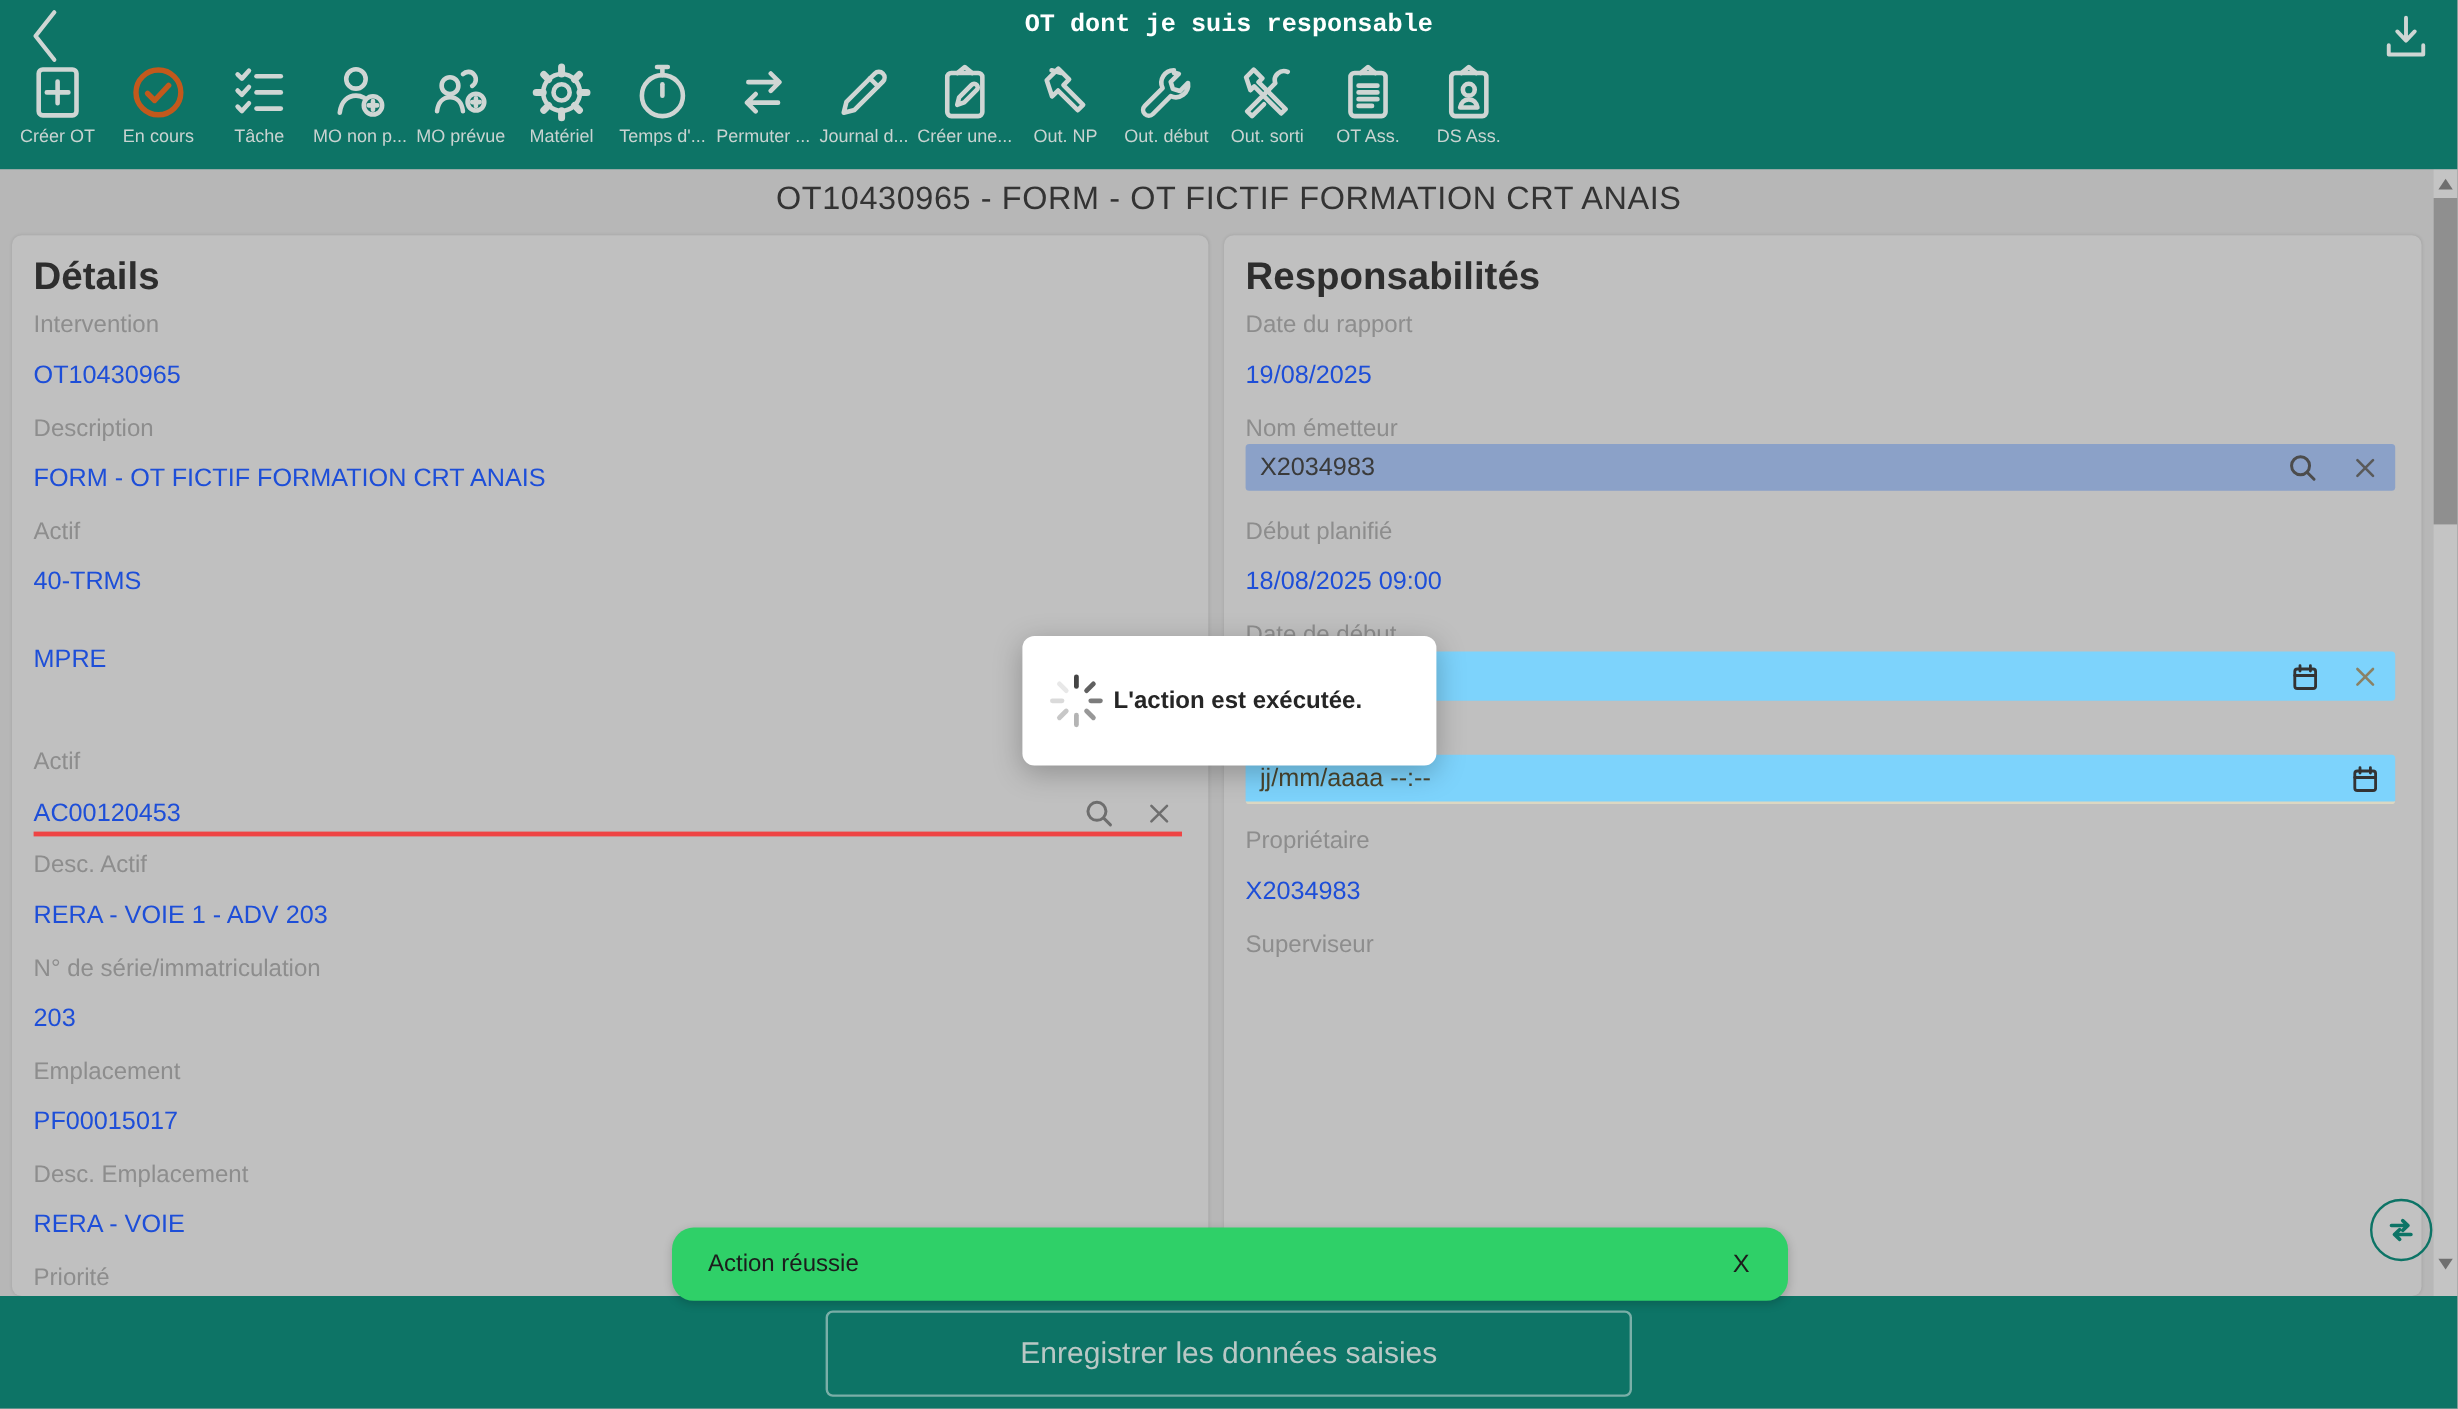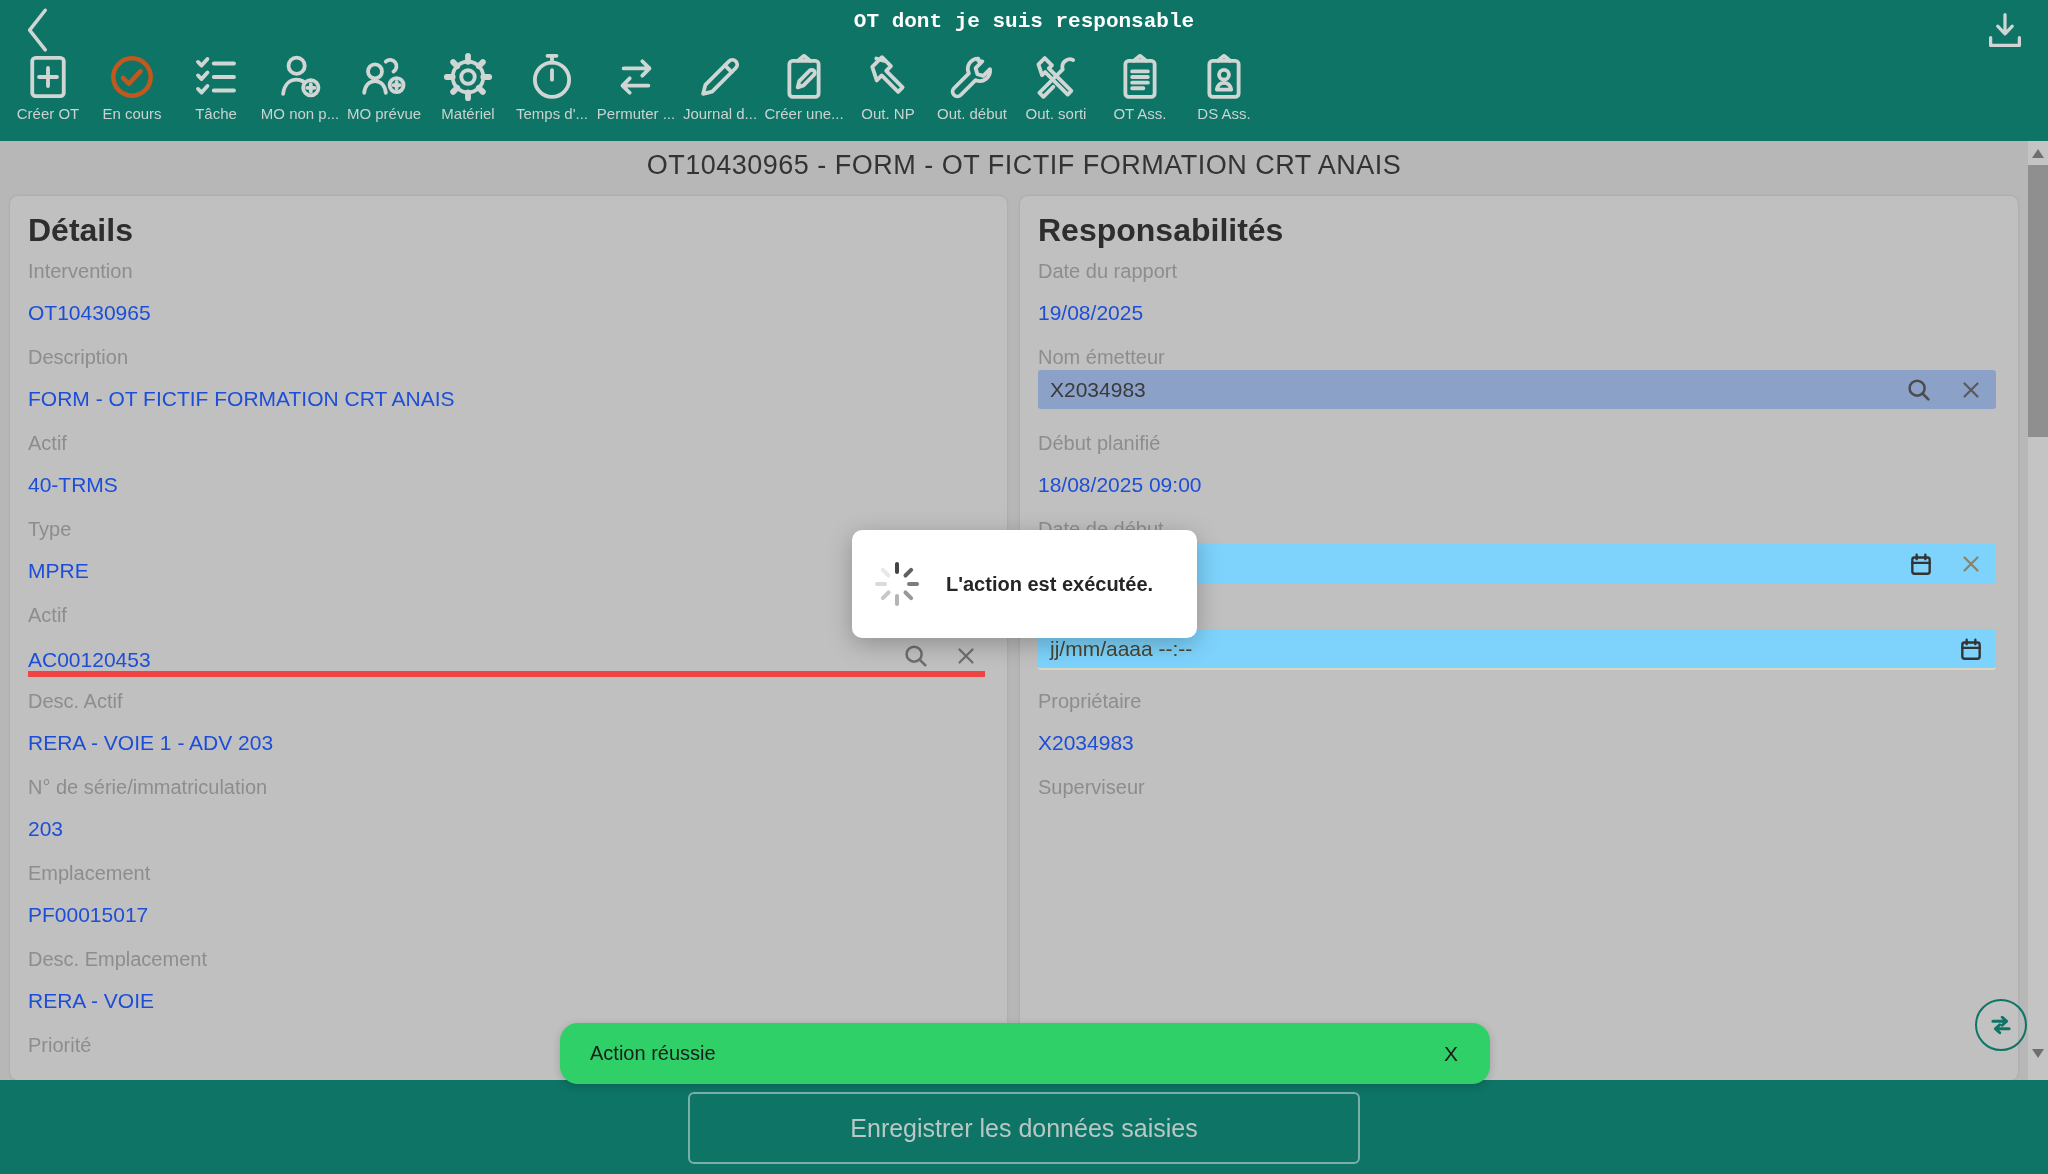--- a/index.html
+++ b/index.html
@@ -22,21 +22,21 @@
 
   
   .panel { position:absolute; top:196px; height:884px; background:#c0c0c0; border-radius:8px; overflow:hidden; box-shadow:0 0 3px rgba(0,0,0,0.12); }
   .panel-left { left:10px; width:997px; }
   .panel-right { left:1020px; width:998px; }
   .panel-title { padding:16px 0 0 18px; height:44px; font-size:32px; font-weight:bold; color:#2e2e2e; }
   .rows { margin-top:21px; padding:0 14px 0 18px; }
   .frow { position:relative; height:86px; }
   .flabel { font-size:20px; line-height:21px; color:#8d8d8d; }
   .fvalue { font-size:21px; line-height:22px; color:#1d4ed8; margin-top:20px; }
-  .lookup-line { position:absolute; left:0; top:38px; right:8px; height:34px; border-bottom:6px solid #ef4444; display:flex; align-items:flex-end; }
+  .lookup-line { position:absolute; left:0; top:38px; right:8px; height:34px; border-bottom:4px solid #ef4444; display:flex; align-items:center; }
   .lookup-line .fvalue { margin-top:0; flex:1; }
   .line-icons { display:flex; align-items:center; gap:22px; padding-right:6px; }
 
   .finput { position:absolute; left:0; right:8px; top:23px; height:39px; display:flex; align-items:center; padding:0 12px; border-radius:3px; }
   .finput .in-text { font-size:21px; color:#3a3a3a; flex:1; }
   .finput-blue { background:#8ba1c8; }
   .finput-khaki { background:#7dd3fc; }
   .finput-khaki.underlined { border-bottom:2px solid #dcd7c2; }
   .finput .ph { color:#4a452e; }
   .in-icons { display:flex; align-items:center; gap:24px; }
@@ -54,21 +54,21 @@
   
   .footer { position:absolute; left:0; top:1080px; width:2048px; height:94px; background:#0d7466; z-index:20; }
   .save-btn { position:absolute; left:688px; top:12px; width:672px; height:72px; border:2px solid rgba(214,224,222,0.55); border-radius:6px; background:transparent; color:#b9c8c5; font-size:25px; font-family:"Liberation Sans",sans-serif; cursor:pointer; }
 
   
   .toast { position:absolute; left:560px; top:1023px; width:930px; height:61px; background:#2fd068; border-radius:18px; display:flex; align-items:center; z-index:30; box-shadow:0 2px 8px rgba(0,0,0,0.18); }
   .toast-msg { flex:1; padding-left:30px; font-size:20px; color:#1c1c1c; }
   .toast-close { padding-right:32px; font-size:21px; color:#1c1c1c; cursor:pointer; }
 
   
-  .modal { position:absolute; left:852px; top:530px; width:345px; height:108px; background:#fff; border-radius:10px; z-index:40; display:flex; align-items:center; padding:0 22px; gap:26px; box-shadow:0 6px 24px rgba(0,0,0,0.25); }
+  .modal { position:absolute; left:852px; top:530px; width:345px; height:108px; background:#fff; border-radius:10px; z-index:40; display:flex; align-items:center; padding:0 22px; gap:8px; box-shadow:0 6px 24px rgba(0,0,0,0.25); }
   .modal-msg { font-size:20px; font-weight:bold; color:#262626; }
   .spinner { position:relative; width:46px; height:46px; flex:0 0 46px; animation:spin 0.9s steps(8,end) infinite; }
   .spinner span { position:absolute; left:50%; top:50%; width:4px; height:12px; margin:-22px 0 0 -2px; border-radius:2px; background:#444; transform-origin:2px 22px; }
   .spinner span:nth-child(1){ transform:rotate(0deg);   opacity:1; }
   .spinner span:nth-child(2){ transform:rotate(45deg);  opacity:.85; }
   .spinner span:nth-child(3){ transform:rotate(90deg);  opacity:.7; }
   .spinner span:nth-child(4){ transform:rotate(135deg); opacity:.55; }
   .spinner span:nth-child(5){ transform:rotate(180deg); opacity:.4; }
   .spinner span:nth-child(6){ transform:rotate(225deg); opacity:.3; }
   .spinner span:nth-child(7){ transform:rotate(270deg); opacity:.2; }
@@ -233,21 +233,20 @@
       </div>
       <div class="frow">
         <div class="flabel">Description</div>
         <div class="fvalue">FORM - OT FICTIF FORMATION CRT ANAIS</div>
       </div>
       <div class="frow">
         <div class="flabel">Actif</div>
         <div class="fvalue">40-TRMS</div>
       </div>
       <div class="frow">
-        <div class="flabel">Type</div>
         <div class="fvalue">MPRE</div>
       </div>
       <div class="frow">
         <div class="flabel">Actif</div>
         <div class="lookup-line">
           <span class="fvalue">AC00120453</span>
           <span class="line-icons">
             <svg class="ic-dark" width="30" height="30" viewBox="0 0 24 24">
                 <circle cx="10.5" cy="10.5" r="6"></circle>
                 <path d="M15 15l4.5 4.5"></path>

